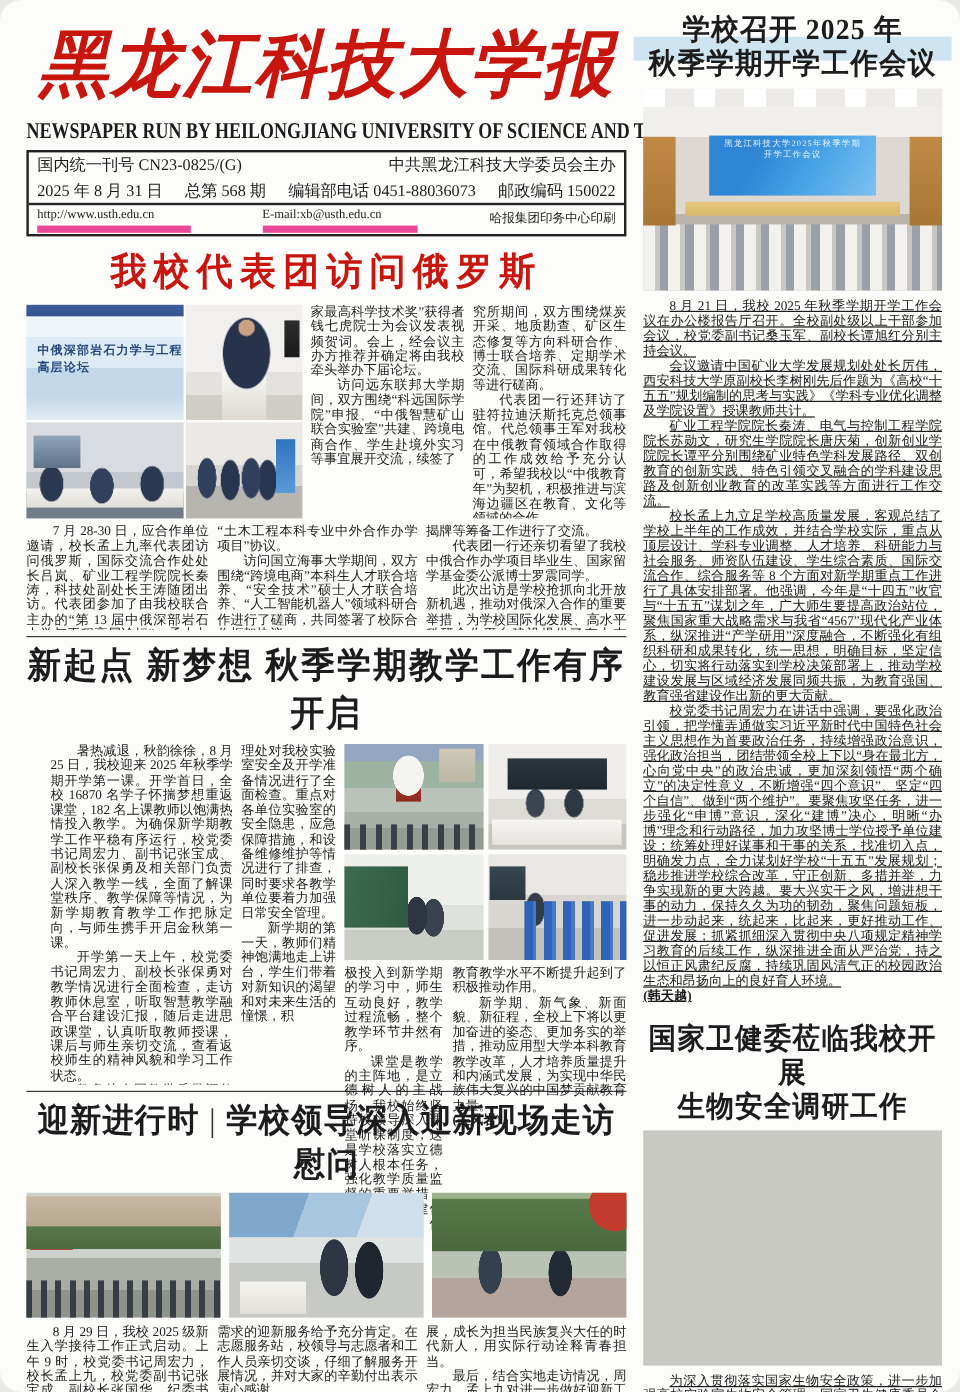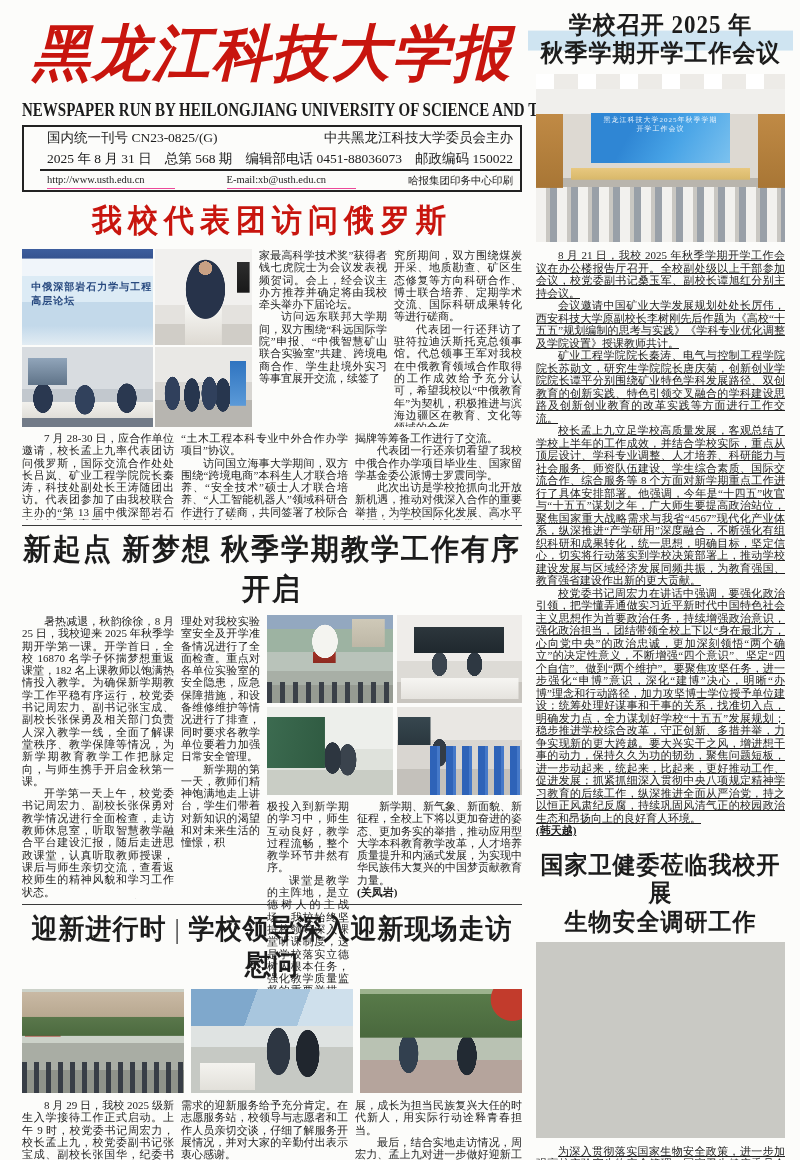--- a/index.html
+++ b/index.html
@@ -2,31 +2,31 @@
 <html style="--headline-red: #c8150e; --band-blue: #cfe4f1;"><head>
 <meta charset="utf-8">
 <style>
   :root{
     --headline-red:#c8150e;
     --band-blue:#cfe4f1;
     --ink:#1c1c1c;
   }
   *{margin:0;padding:0;box-sizing:border-box;}
   body{background:#e9e9e7;font-family:"Liberation Serif","DejaVu Serif",serif;color:var(--ink);}
-  .page{position:relative;width:800px;height:1160px;margin:0 auto;background:#fcfcfa;overflow:hidden;}
+  .page{position:relative;width:800px;height:1160px;margin:0 auto;background:#fcfcfa;overflow:hidden;border-radius:18px;}
   .left-sec{position:absolute;left:22px;top:8px;width:500px;}
   .right-sec{position:absolute;left:536px;top:8px;width:249px;}
 
   
   .m-title{font-size:58px;line-height:92px;font-weight:bold;font-style:italic;color:var(--headline-red);text-align:center;letter-spacing:2px;white-space:nowrap;transform:scaleY(1.05);}
   .m-sub{font-size:15px;font-weight:bold;text-align:center;white-space:nowrap;letter-spacing:0;transform:scaleY(1.25);margin:2px 0 6px;}
-  .infobox{border:2px solid #222;font-size:13.5px;padding-left:16px;}
+  .infobox{border:2px solid #222;font-size:13.5px;}
   .inforow{display:flex;justify-content:space-between;padding:1px 7px;line-height:19px;}
   .inforow.small{border-top:2px solid #222;font-size:10.5px;line-height:16px;align-items:center;}
-  .inforow.small .u{border-bottom:1px solid #ec4899;padding-right:30px;}
+  .inforow.small .u{border-bottom:6px solid #ec4899;padding-right:30px;}
 
   
   .rule{border-top:1px solid #3a3a3a;margin:5px 0 3px;}
   .col{font-size:11px;line-height:12.3px;text-align:justify;word-break:break-all;overflow:hidden;}
   .col p{text-indent:2em;}
   .col p.cont{text-indent:0;}
   .byline{text-indent:0 !important;text-align:left;font-weight:bold;padding-right:6px;}
   h2,h3{font-family:"Liberation Serif","DejaVu Serif",serif;}
 
   
@@ -34,21 +34,21 @@
   .a1-top{display:flex;gap:7px;height:178px;}
   .collage{width:230px;flex:none;display:grid;grid-template-columns:57% 42%;grid-template-rows:54% 45%;gap:2px;}
   .a1-top .col{flex:1;}
   .a1-bottom{display:flex;gap:7px;margin-top:5px;height:88px;}
   .a1-bottom .c1{width:152px;flex:none;}
   .a1-bottom .c2,.a1-bottom .c3{flex:1;}
 
   
   .a2-head{font-size:28px;letter-spacing:2px;text-align:center;font-weight:900;margin:6px 0 7px;transform:scaleY(1.05);}
   .a2-body{display:flex;gap:7px;height:284px;}
-  .a2-c1{width:152px;flex:none;}
+  .a2-c1{width:152px;flex:none;margin-left:20px;}
   .a2-c2{width:79px;flex:none;}
   .a2-right{flex:1;display:flex;flex-direction:column;gap:5px;}
   .a2-photos{display:grid;grid-template-columns:1fr 1fr;grid-template-rows:88px 88px;gap:4px;}
   .a2-sub{display:flex;gap:8px;flex:1;}
   .a2-sa{width:82px;flex:none;}
   .a2-sb{flex:1;}
 
   
   .a3-head{font-size:26px;letter-spacing:1px;text-align:center;font-weight:900;margin:7px 0 7px;transform:scaleY(1.05);}
   .a3-head .sep{font-weight:400;padding:0 8px;color:#333;}
@@ -240,20 +240,21 @@
             <div class="photo ph-meetroom"></div>
             <div class="photo ph-greenboard"></div>
             <div class="photo ph-lecture"></div>
           </div>
           <div class="a2-sub">
             <div class="col a2-sa">
               <p class="cont">极投入到新学期的学习中，师生互动良好，教学过程流畅，整个教学环节井然有序。</p>
               <p>课堂是教学的主阵地，是立德树人的主战场。我校始终坚持校领导深入课堂听课制度，这是学校落实立德树人根本任务，强化教学质量监督的重要举措，对进一步创建优良教风教纪、促进学校</p>
             </div>
             <div class="col a2-sb">
+              <p class="cont">教育教学水平不断提升起到了积极推动作用。</p>
               <p>新学期、新气象、新面貌、新征程，全校上下将以更加奋进的姿态、更加务实的举措，推动应用型大学本科教育教学改革，人才培养质量提升和内涵式发展，为实现中华民族伟大复兴的中国梦贡献教育力量。</p>
               <p class="byline">(关凤岩)</p>
             </div>
           </div>
         </div>
       </div>
     </div>
 
     <div class="rule"></div>
 

